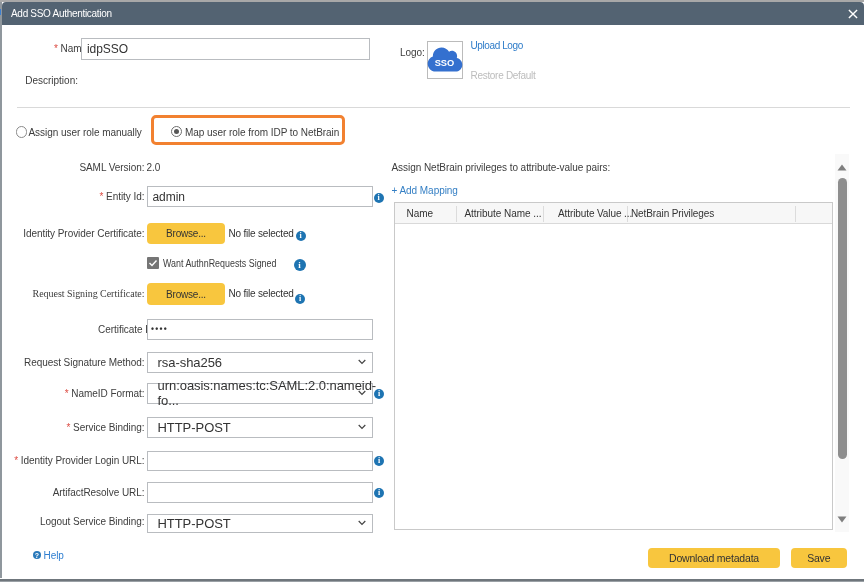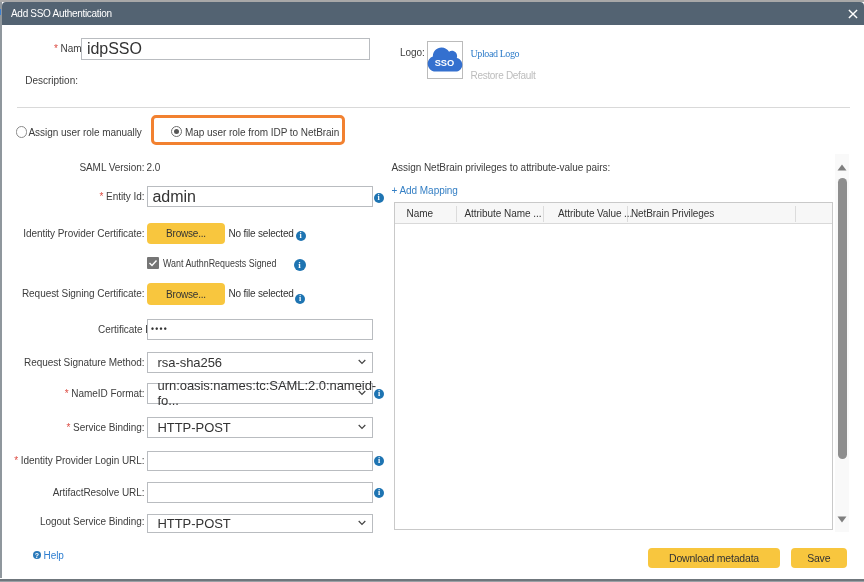--- a/index.html
+++ b/index.html
@@ -15,21 +15,21 @@
   #botstrip1{left:0;top:578.5px;width:864px;height:2.3px;background:#6f767c;}
   #botstrip2{left:0;top:580.8px;width:864px;height:1.2px;background:#9aa0a5;}
   
   #titlebar{left:1.5px;top:2px;width:862.5px;height:23px;background:#536372;
             border-radius:4px 4px 0 0;}
   #title{left:11px;top:2px;height:23px;line-height:23px;color:#fff;letter-spacing:-0.3px;}
   
   .lbl{text-align:right;white-space:pre;}
   .star{color:#dc4b42;}
   .inp{box-sizing:border-box;border:1px solid #b9bcc0;background:#fff;
-       font-family:inherit;font-size:16px;color:#333;letter-spacing:-0.05px;
+       font-family:inherit;font-size:12px;color:#333;letter-spacing:-0.05px;
        padding:0 0 0 5px;display:flex;align-items:center;}
   .sel{box-sizing:border-box;border:1px solid #b9bcc0;background:#fff;
        font-size:13px;color:#333;display:flex;align-items:center;padding-left:10px;}
   .chev{position:absolute;right:6px;top:50%;margin-top:-3.2px;width:8px;height:6.5px;}
   .info{position:absolute;border-radius:50%;background:#1e74b2;color:#fff;
         text-align:center;font-family:"Liberation Serif",serif;font-weight:bold;}
   .btn{box-sizing:border-box;background:#f8c63e;border-radius:4px;color:#333;
        display:flex;align-items:center;justify-content:center;letter-spacing:-0.2px;}
 </style>
 </head>
@@ -45,21 +45,21 @@
   <div class="abs lbl" style="left:12px;width:78px;top:37.5px;height:22px;line-height:22px;letter-spacing:0;"><span class="star">* </span>Name:</div>
   <div class="abs inp" style="left:81px;top:37.5px;width:289px;height:22px;">idpSSO</div>
   <div class="abs lbl" style="left:0;width:78px;top:69.5px;height:22px;line-height:22px;letter-spacing:0;">Description:</div>
 
   <div class="abs" style="left:400px;top:46.5px;height:11px;line-height:11px;">Logo:</div>
   <div class="abs" style="left:426.5px;top:41px;width:36.5px;height:37.5px;border:1px solid #bbb;box-sizing:border-box;"></div>
   <svg class="abs" style="left:426.5px;top:46.5px;" width="36" height="25" viewBox="0 0 640 462">
     <path fill="#3470cf" d="M537.6 201.6c4.1-10.7 6.4-22.4 6.4-34.6 0-53-43-96-96-96-19.7 0-38.1 6-53.3 16.2C367 39.2 315.3 7 256 7 167.6 7 96 78.6 96 167c0 2.7.1 5.4.2 8.1C40.2 194.8 0 248.2 0 311c0 79.5 64.5 144 144 144h368c70.7 0 128-57.3 128-128 0-61.9-44-113.6-102.4-125.4z"></path>
     <text x="310" y="360" font-family="Liberation Sans,sans-serif" font-size="172" font-weight="bold" fill="#fff" text-anchor="middle">SSO</text>
   </svg>
-  <div class="abs" style="left:470.5px;top:48px;color:#2e7cc9;letter-spacing:-0.4px;font-family:Liberation Serif, serif;">Upload Logo</div>
+  <div class="abs" style="left:470.5px;top:40px;color:#2e7cc9;letter-spacing:-0.4px;">Upload Logo</div>
   <div class="abs" style="left:470.5px;top:70px;color:#bcbcbc;letter-spacing:-0.3px;">Restore Default</div>
 
   <div class="abs" style="left:17px;top:107px;width:833px;height:1px;background:#d9d9d9;"></div>
 
   <div class="abs" style="left:15.5px;top:126px;width:11.5px;height:11.5px;border:1px solid #8a8a8a;border-radius:50%;box-sizing:border-box;"></div>
   <div class="abs" style="left:28.5px;top:126.5px;height:11px;line-height:11px;">Assign user role manually</div>
   <div class="abs" style="left:151px;top:114.5px;width:193.5px;height:30.5px;border:3px solid #f28130;border-radius:5px;box-sizing:border-box;"></div>
   <div class="abs" style="left:170.5px;top:125.5px;width:11.5px;height:11.5px;border:1px solid #6e6e6e;border-radius:50%;box-sizing:border-box;">
     <div style="position:absolute;left:2px;top:2px;width:5.5px;height:5.5px;border-radius:50%;background:#575757;"></div>
   </div>
@@ -78,21 +78,21 @@
   <div class="info" style="left:295.5px;top:231px;width:10px;height:10px;line-height:10px;font-size:8px;">i</div>
 
   <div class="abs" style="left:147px;top:257px;width:12px;height:12px;background:#757575;border-radius:1px;">
     <svg width="12" height="12" viewBox="0 0 12 12">
         <path d="M2.5 6 L5 8.5 L9.5 3.5" stroke="#fff" stroke-width="1.4" fill="none"></path>
       </svg>
   </div>
   <div class="abs" style="left:163px;top:257.5px;height:11px;line-height:11px;letter-spacing:0;transform:scaleX(0.89);transform-origin:0 0;">Want AuthnRequests Signed</div>
   <div class="info" style="left:293.5px;top:258.5px;width:12px;height:12px;line-height:12px;font-size:9px;">i</div>
 
-  <div class="abs lbl" style="left:0;width:144.5px;top:283px;height:22px;line-height:22px;">Request Signing Certificate:</div>
+  <div class="abs lbl" style="left:0;width:144.5px;top:283px;height:22px;line-height:22px;font-family:Liberation Serif, serif;">Request Signing Certificate:</div>
   <div class="abs btn" style="left:147px;top:283px;width:78px;height:22px;">Browse...</div>
   <div class="abs" style="left:228.5px;top:283px;height:22px;line-height:22px;color:#333;letter-spacing:-0.2px;">No file selected</div>
   <div class="info" style="left:295px;top:293.5px;width:10px;height:10px;line-height:10px;font-size:8px;">i</div>
 
   <div class="abs lbl" style="left:0;width:144.5px;top:318.5px;height:21px;line-height:21px;padding-left:47px;">Certificate Password:</div>
   <div class="abs inp" style="left:147px;top:318.5px;width:225.5px;height:21px;font-weight:bold;letter-spacing:1.3px;font-size:8.5px;padding-left:3px;">••••</div>
 
   <div class="abs lbl" style="left:0;width:144.5px;top:352px;height:21px;line-height:21px;">Request Signature Method:</div>
   <div class="abs sel" style="left:146.5px;top:352px;width:226px;height:21px;">rsa-sha256
     <svg class="chev" viewBox="0 0 8 6.5">

